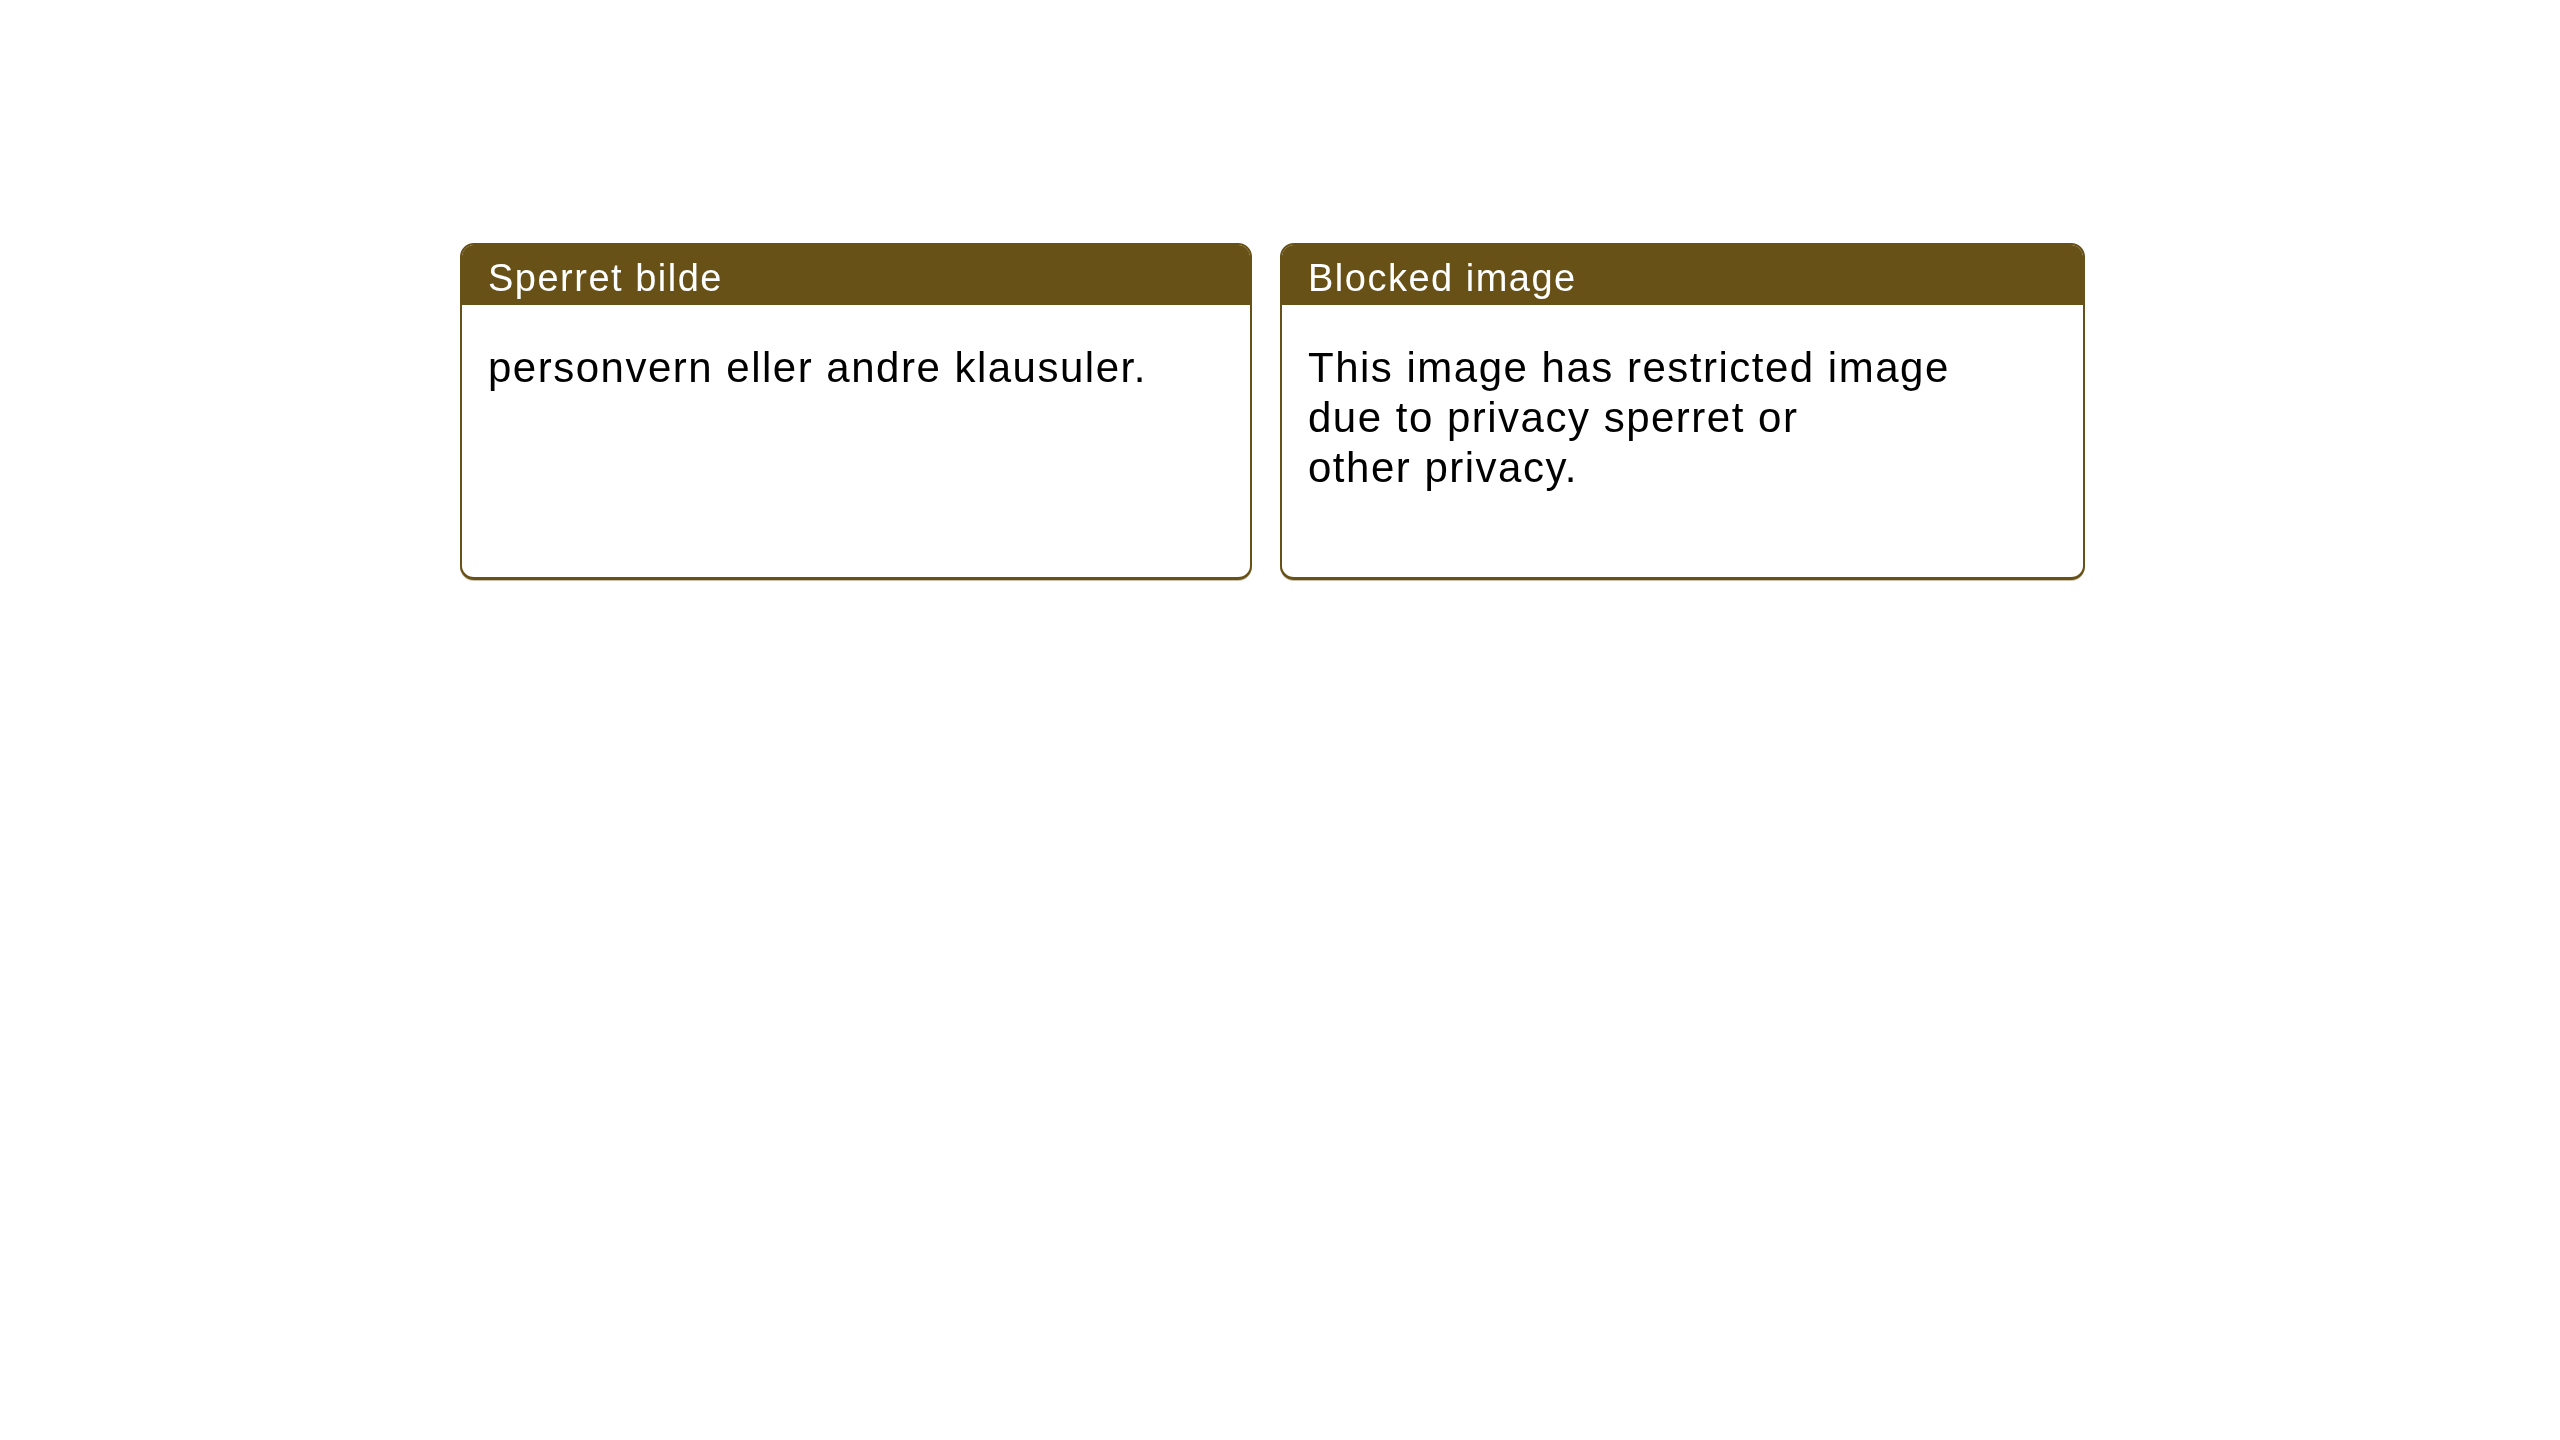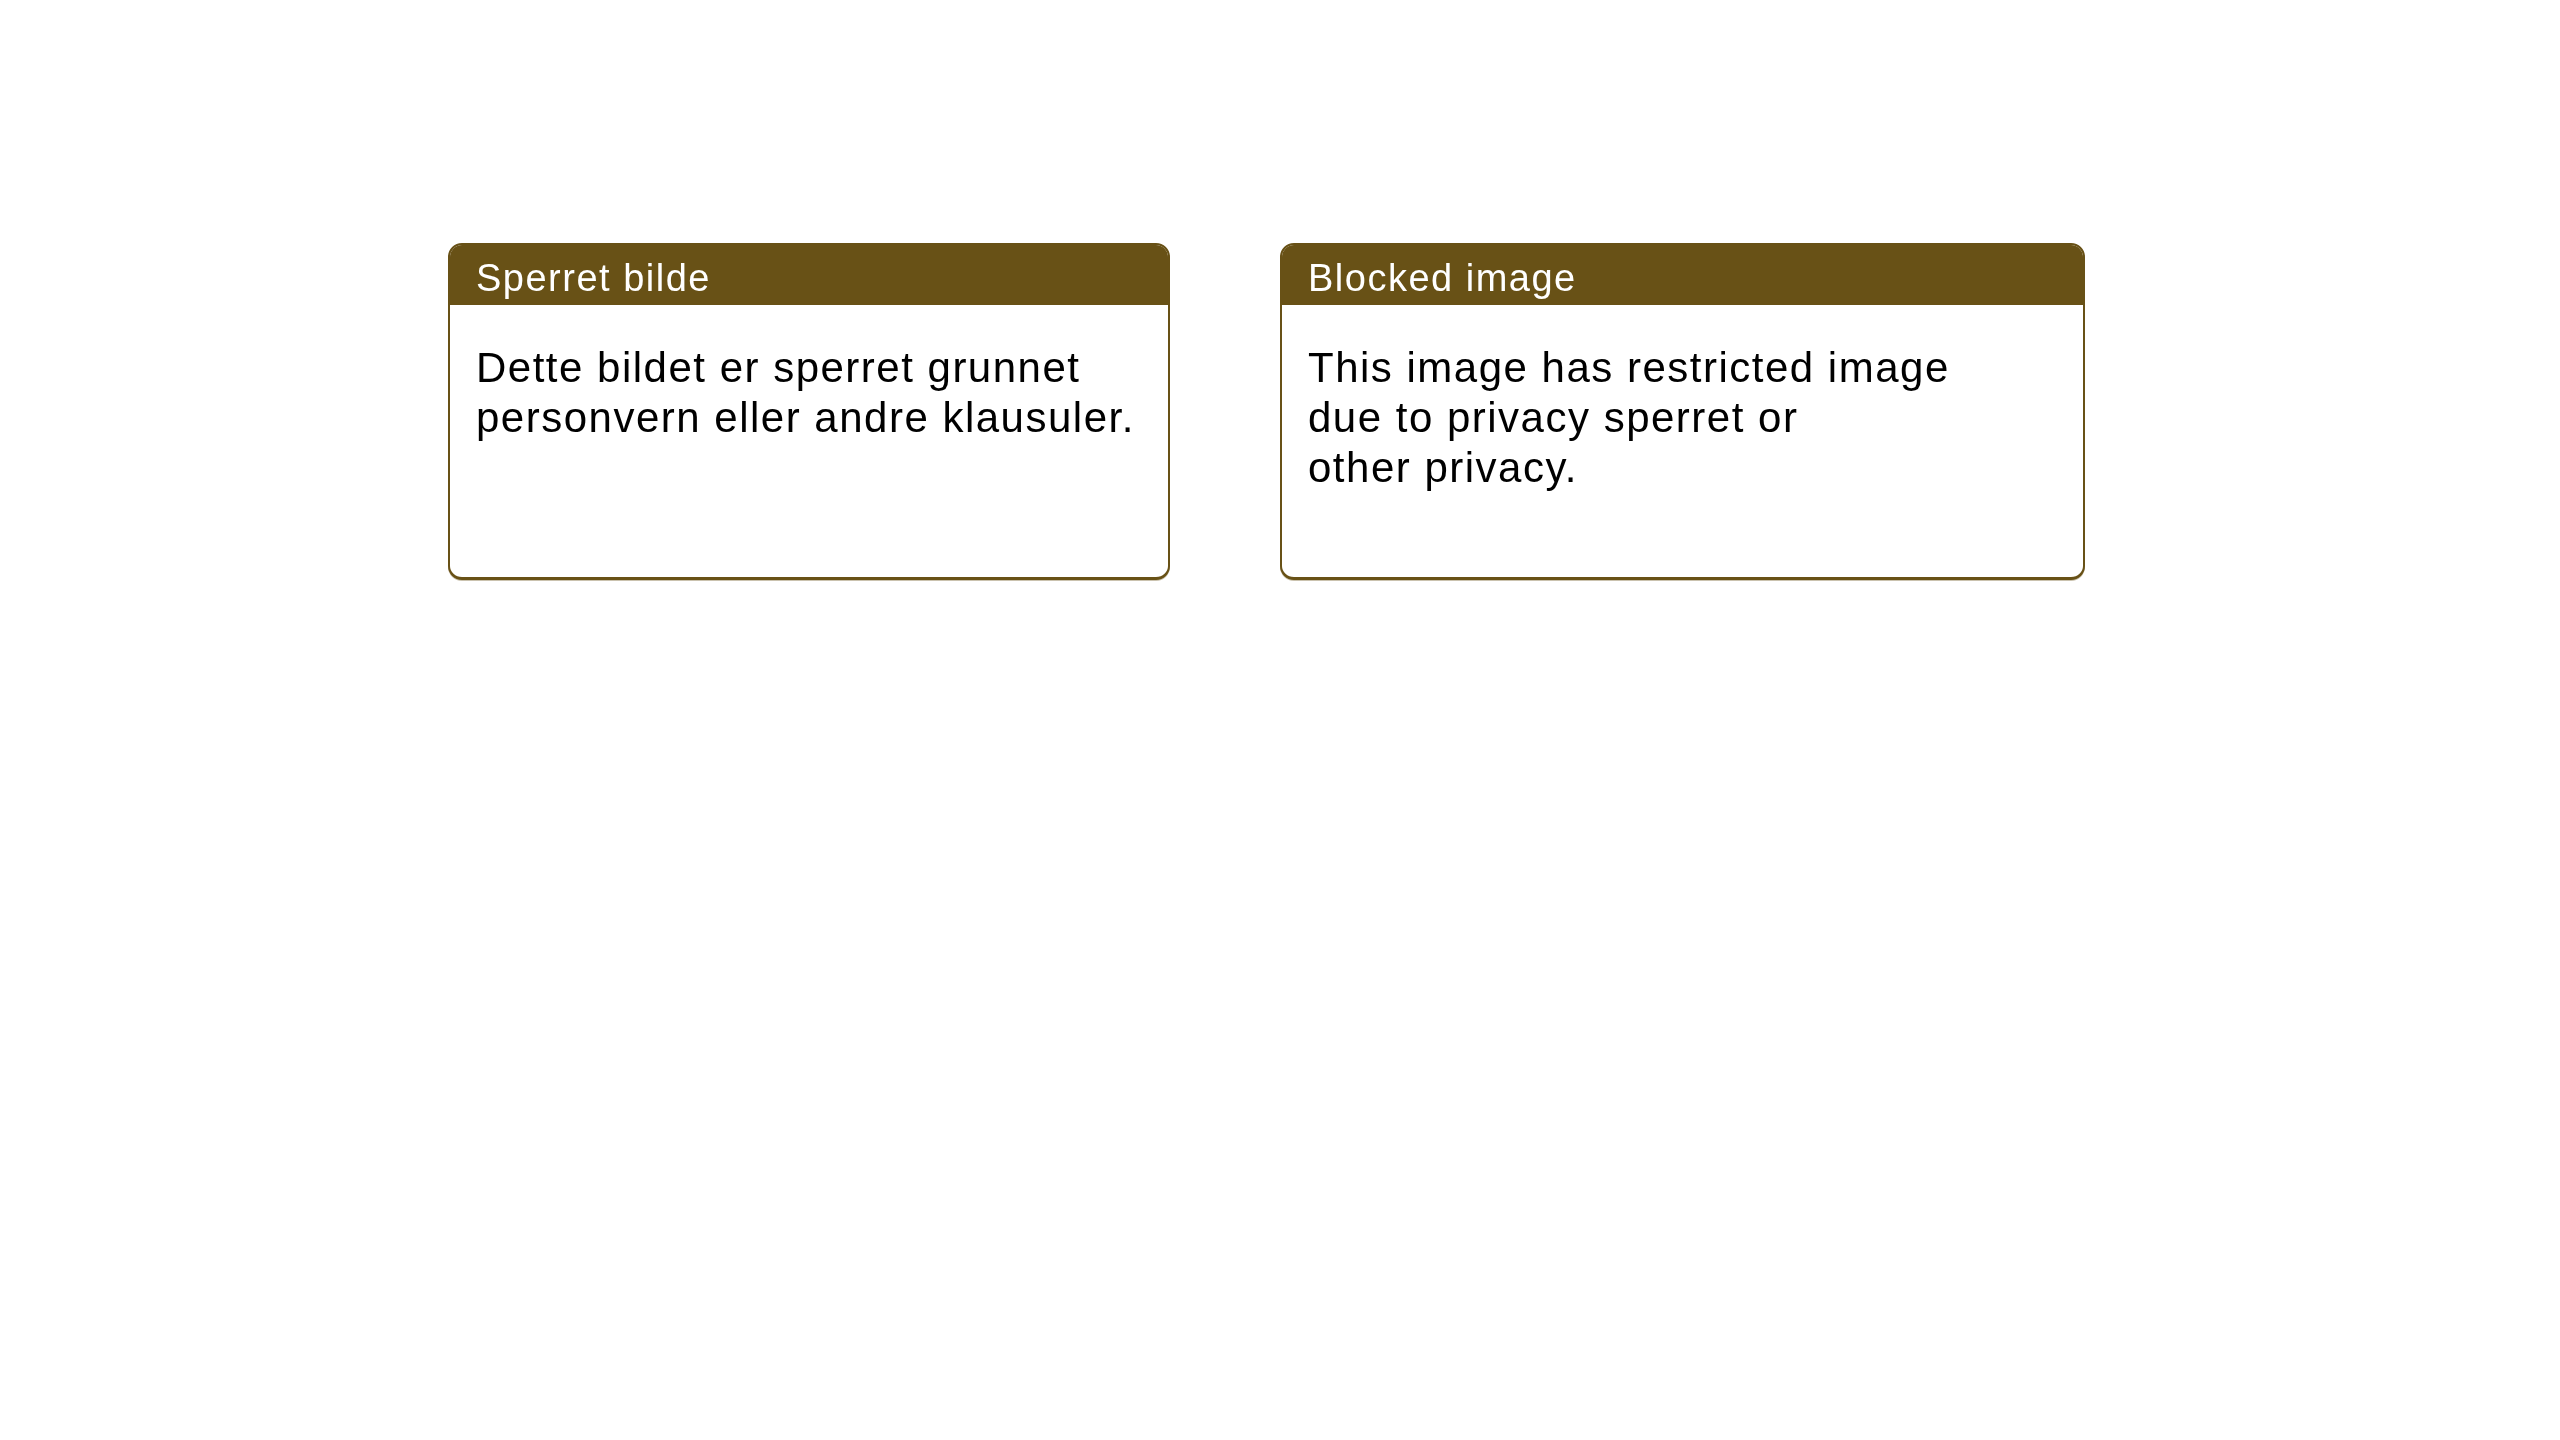--- a/index.html
+++ b/index.html
@@ -27,22 +27,22 @@
     top: 243px;
     height: 337px;
     background: var(--card_bg, #ffffff);
     border: 2px solid var(--card_brown, #685116);
     border-bottom-width: 3px;
     border-radius: 14px;
     overflow: hidden;
     box-shadow: 0 1px 0 rgba(104, 81, 22, 0.35);
   }
   .blocked-card.card-no {
-    left: 448px;
-    width: 722px;
+    left: 460px;
+    width: 792px;
   }
   .blocked-card.card-en {
     left: 1280px;
     width: 805px;
   }
   .card-header {
     height: 60px;
     background: var(--card_brown, #685116);
     display: flex;
     align-items: center;
@@ -66,21 +66,20 @@
 </head>
 <body>
 
 <div class="stage">
 
   <div class="blocked-card card-no">
     <div class="card-header">
       <span>Sperret bilde</span>
     </div>
     <div class="card-body">
-      <div class="body-line">Dette bildet er sperret grunnet</div>
       <div class="body-line">personvern eller andre klausuler.</div>
     </div>
   </div>
 
   <div class="blocked-card card-en">
     <div class="card-header">
       <span>Blocked image</span>
     </div>
     <div class="card-body">
       <div class="body-line">This image has restricted image</div>

